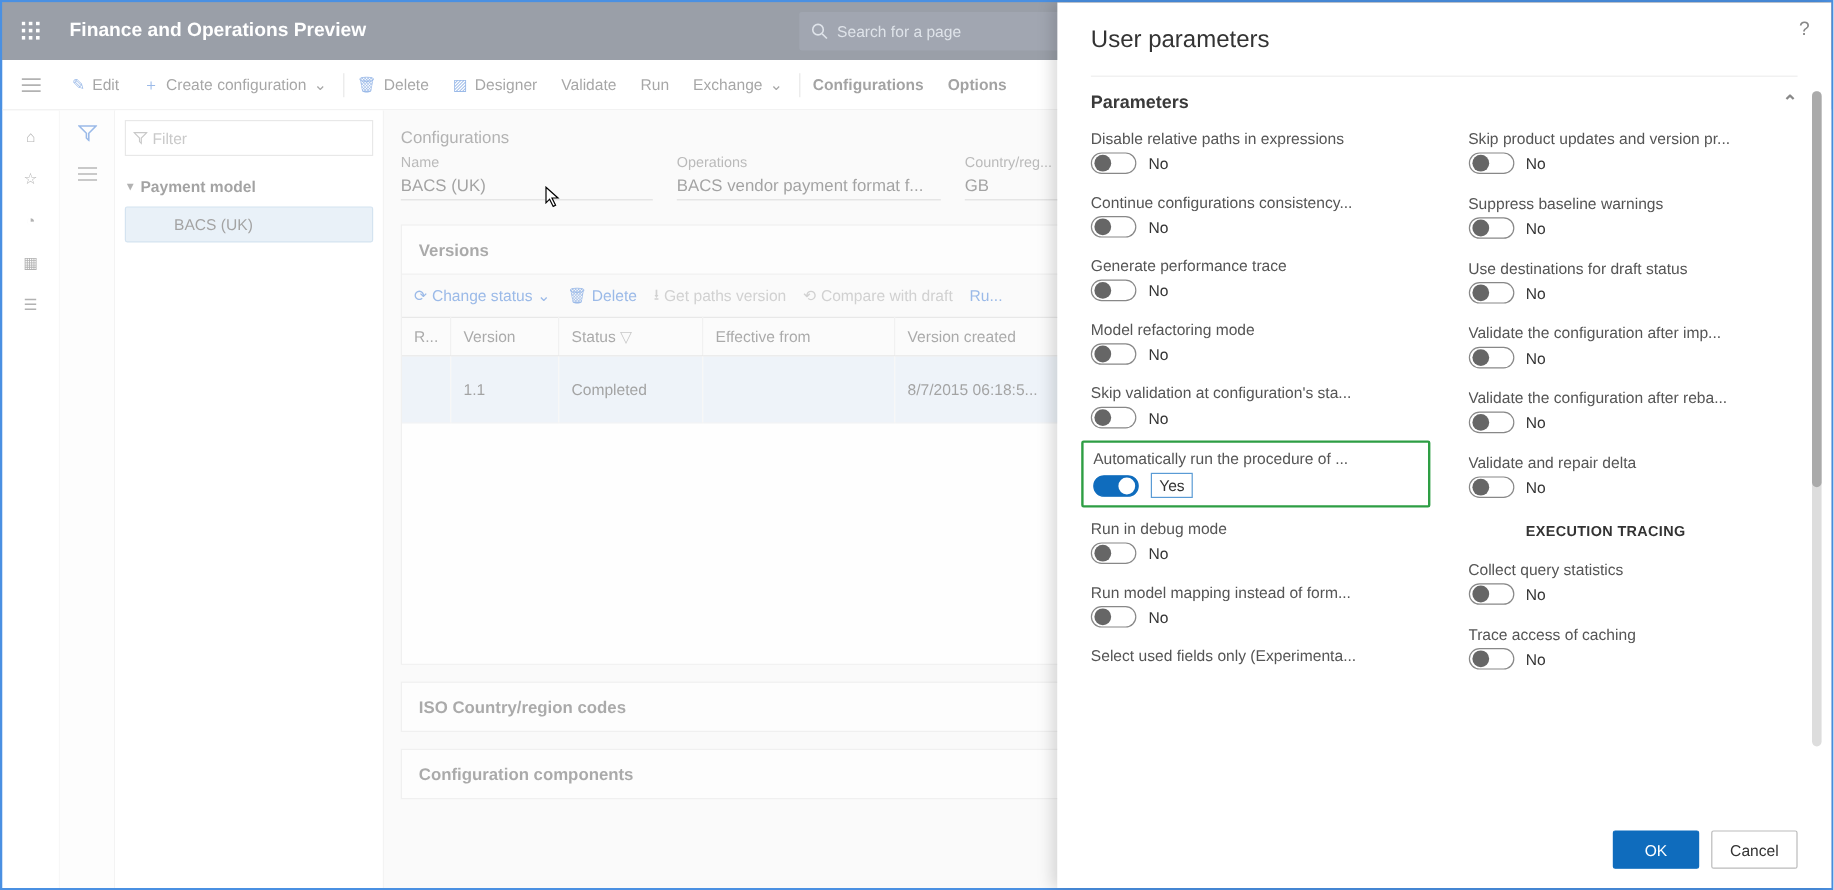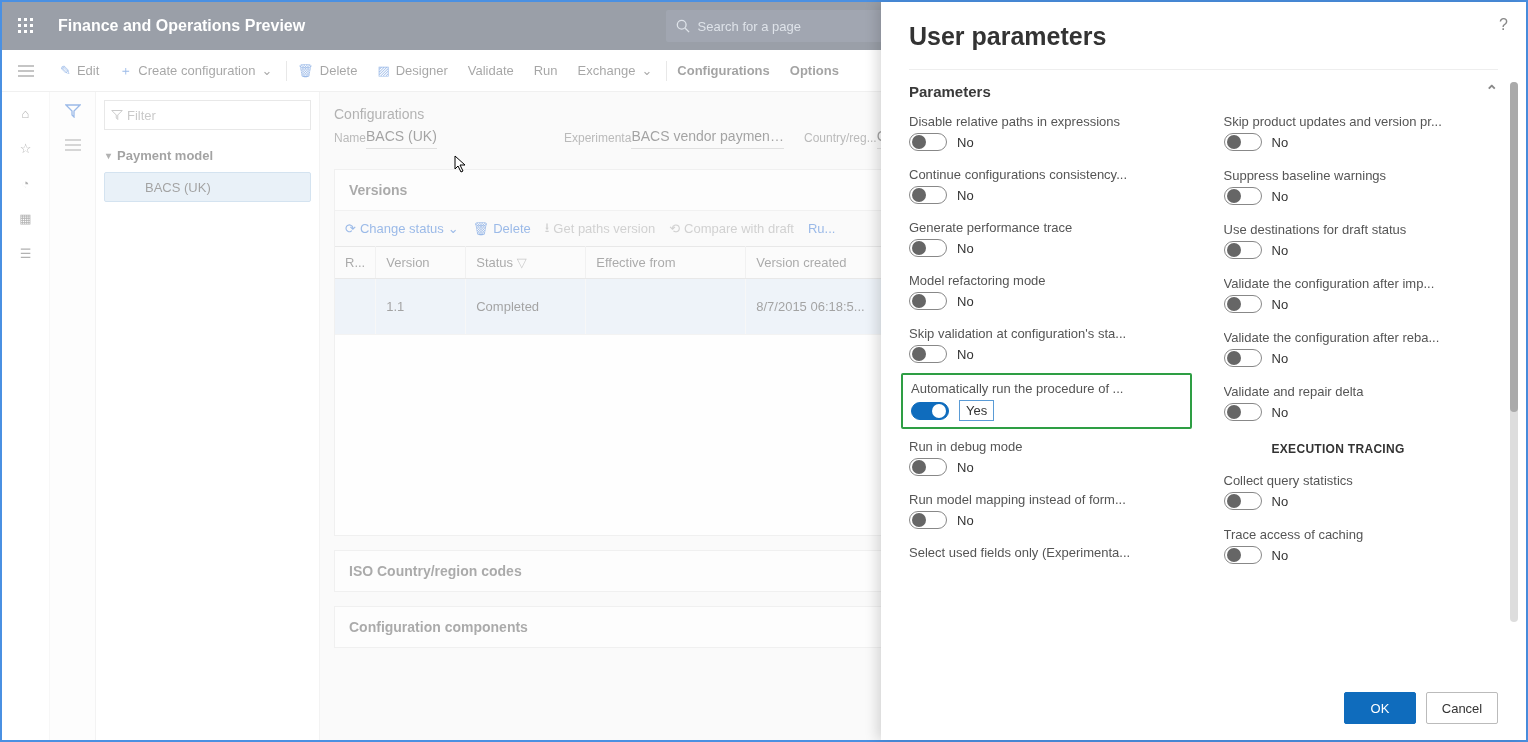--- a/index.html
+++ b/index.html
@@ -38,21 +38,21 @@
   .filter-input svg { margin-right:4px; }
   .tree-row { display:flex; align-items:center; height:30px; padding-left:10px; font-size:13px; }
   .tree-row.node { font-weight:600; color:#333; }
   .tree-row .caret { color:#555; margin-right:6px; font-size:10px; }
   .tree-row.leaf { padding-left:40px; background:#cfe0ef; border:1px solid #9fc0de; margin:2px 8px 0 8px; border-radius:2px; }
 
   
   .main { flex:1; background:#f3f3f3; overflow:hidden; padding:14px 14px 10px 14px; }
   .crumb { font-size:14px; color:#555; margin-bottom:6px; }
   .field-row { display:flex; gap:20px; margin-bottom:20px; }
-  .field { display:flex; flex-direction:row;align-items:flex-end; }
+  .field { display:flex; flex-direction:column; }
   .field-label { font-size:12px; color:#666; margin-bottom:4px; }
   .field-value { font-size:14px; color:#333; border-bottom:1px solid #bbb; padding-bottom:4px; min-height:20px; white-space:nowrap; overflow:hidden; text-overflow:ellipsis; }
   .f-name { width:210px; }
   .f-desc { width:220px; }
   .f-country { width:210px; }
 
   .section-card { border:1px solid #ddd; background:#fafafa; margin-top:14px; }
   .section-title { font-weight:600; font-size:14px; color:#444; padding:12px 14px; }
   .inner-cmdbar { display:flex; align-items:center; padding:4px 10px; background:#f3f3f3; border-top:1px solid #e0e0e0; height:36px; }
   .icmd { display:flex; align-items:center; gap:4px; margin-right:14px; color:#2266cc; font-size:13px; }
@@ -60,21 +60,21 @@
 
   table.grid { width:100%; border-collapse:collapse; font-size:13px; }
   table.grid th { text-align:left; font-weight:400; color:#444; padding:8px 10px; border-bottom:1px solid #ccc; border-top:1px solid #ccc; background:#f7f7f7; border-right:1px solid #e0e0e0; }
   table.grid td { padding:20px 10px; border-bottom:1px solid #e5e5e5; border-right:1px solid #eee; background:#d9e4f2; }
   table.grid tbody tr { height:32px; }
   .grid-empty { height:200px; background:#fcfcfc; }
 
   
   .scrim { position:absolute; inset:0; background:rgba(255,255,255,0.55); }
   .panel { position:absolute; top:0; right:0; width:645px; bottom:0; background:#fff; box-shadow:-4px 0 12px rgba(0,0,0,0.15); padding:20px 28px 16px 28px; display:flex; flex-direction:column; }
-  .panel-title { font-size:25px; font-weight:700; color:#333; }
+  .panel-title { font-size:20px; font-weight:400; color:#333; }
   .help-icon { position:absolute; top:14px; right:18px; color:#888; font-size:16px; }
   .panel-body { flex:1; margin-top:18px; border-top:1px solid #eee; padding-top:12px; position:relative; }
   .panel-scroll { position:absolute; top:12px; right:-20px; width:8px; bottom:60px; background:#ddd; border-radius:4px; }
   .panel-scroll::before { content:""; display:block; width:8px; height:330px; background:#aaa; border-radius:4px; }
   .group-head { display:flex; align-items:center; font-size:15px; font-weight:600; color:#3a3a3a; margin-bottom:14px; }
   .group-head .chev { margin-left:auto; color:#888; }
   .two-col { display:flex; gap:40px; }
   .col { flex:1; display:flex; flex-direction:column; gap:16px;justify-content:space-between; }
   .param { }
   .param-label { font-size:13px; color:#555; margin-bottom:4px; white-space:nowrap; overflow:hidden; text-overflow:ellipsis; }
@@ -211,21 +211,21 @@
     </div>
 
     <div class="main">
       <div class="crumb">Configurations</div>
       <div class="field-row">
         <div class="field f-name">
           <span class="field-label">Name</span>
           <span class="field-value">BACS (UK)</span>
         </div>
         <div class="field f-desc">
-          <span class="field-label">Experimenta</span>
+          <span class="field-label">Operations</span>
           <span class="field-value">BACS vendor payment format f...</span>
         </div>
         <div class="field f-country">
           <span class="field-label">Country/reg...</span>
           <span class="field-value">GB</span>
         </div>
       </div>
 
       <div class="section-card">
         <div class="section-title">Versions</div>

